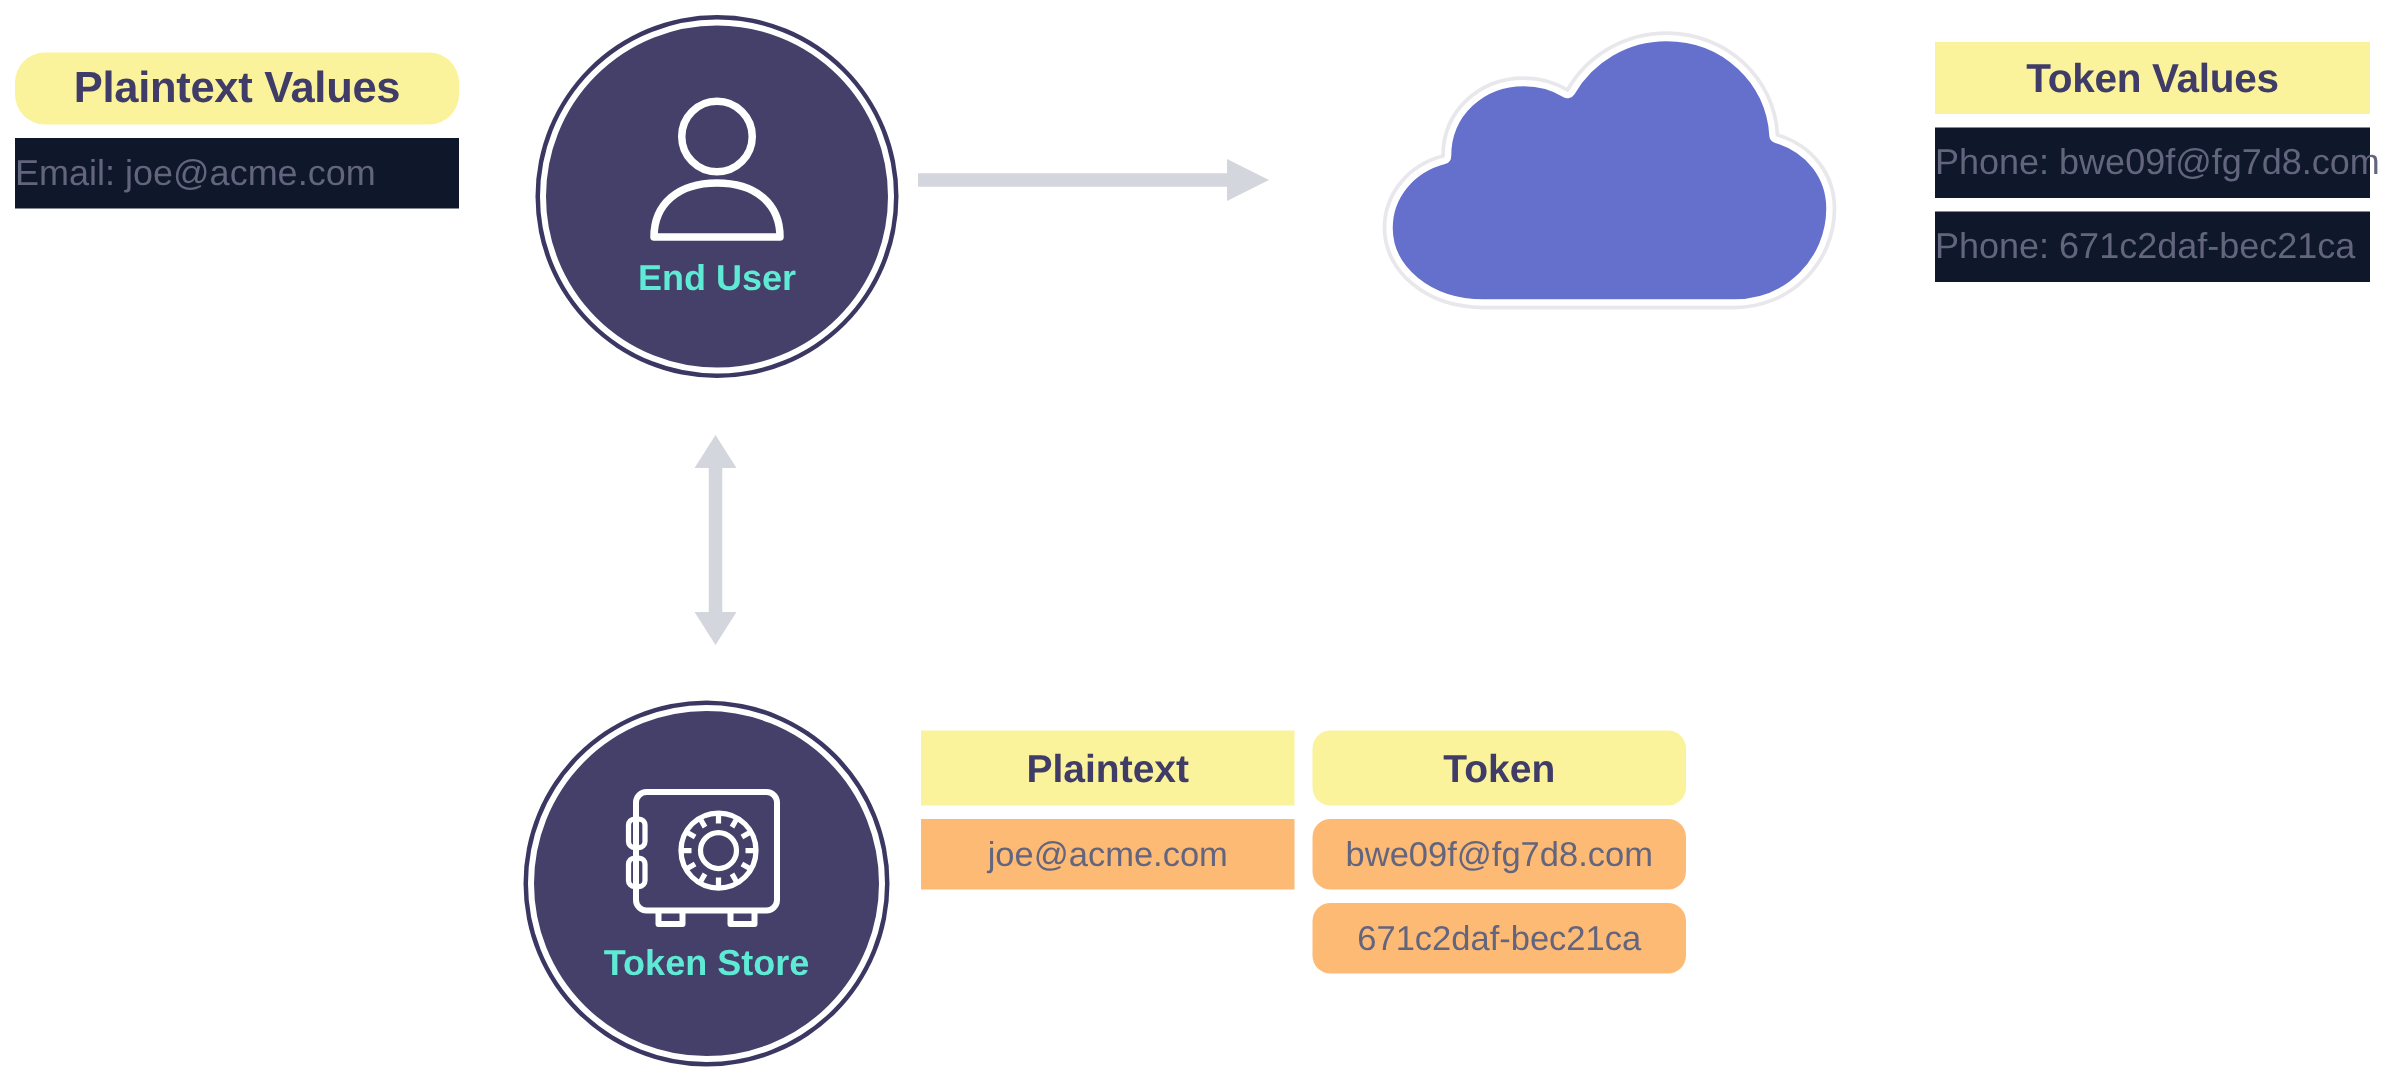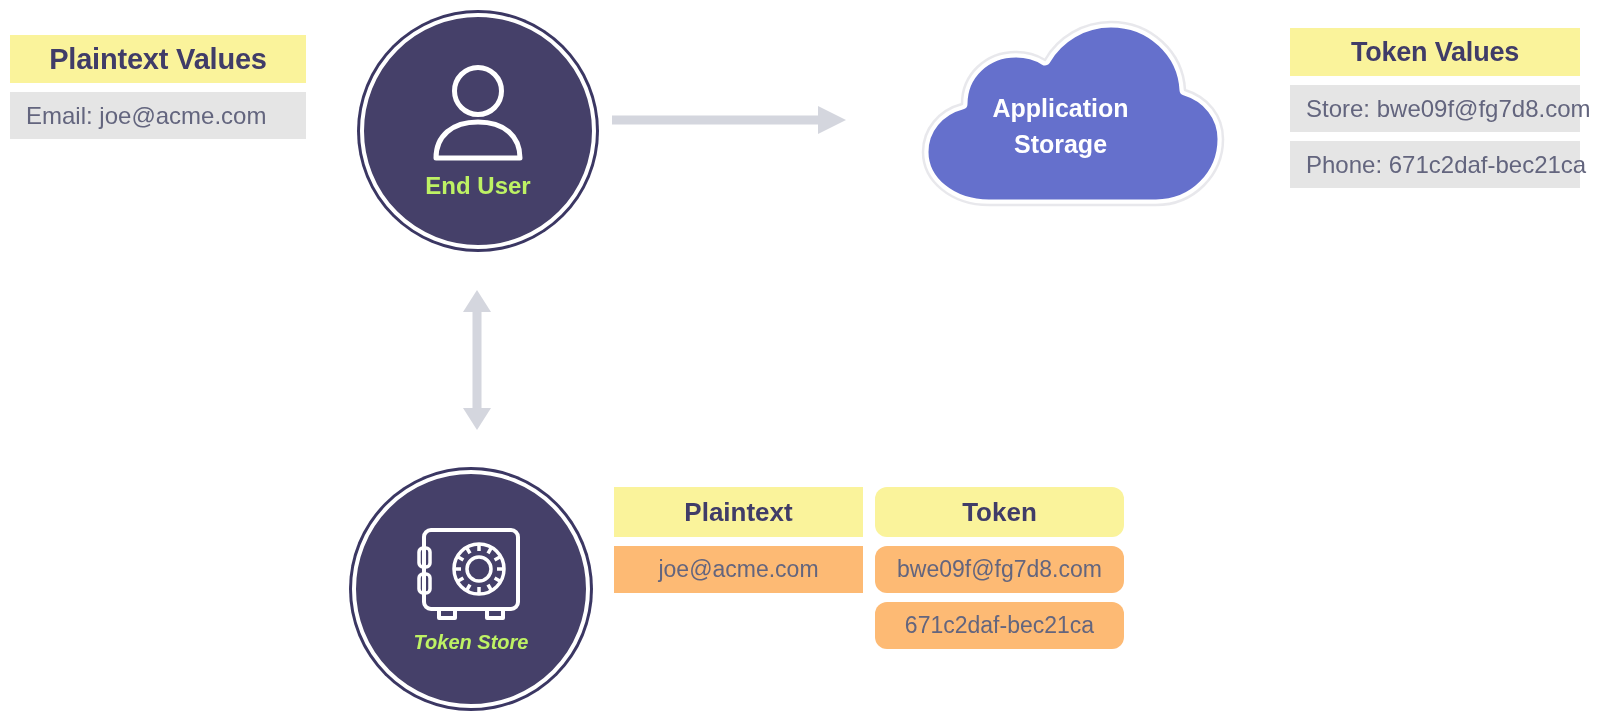--- a/index.html
+++ b/index.html
@@ -14,55 +14,54 @@
   .panel{position:absolute;}
   .panel-title{
     background:#FAF39B;
     color:#403C68;
     font-weight:bold;
     text-align:center;
     display:flex;align-items:center;justify-content:center;
     letter-spacing:-0.2px;
   }
   .panel-row{
-    background:#e5e5e5;
+    background:#0f172a;
     color:#63657E;
     display:flex;align-items:center;
-    padding-left:16px;
     box-sizing:border-box;
     white-space:nowrap;
   }
 
   
   #plaintext-panel{left:10px;top:35px;width:296px;}
-  #plaintext-panel .panel-title{height:48px;font-size:29px;}
+  #plaintext-panel .panel-title{height:48px;font-size:29px;border-radius:20px;}
   #plaintext-panel .panel-row{height:47px;font-size:24px;margin-top:9px;}
 
   
   #token-panel{left:1290px;top:28px;width:290px;}
   #token-panel .panel-title{height:48px;font-size:27px;}
   #token-panel .panel-row{height:47px;font-size:24px;margin-top:9px;}
 
   
   .node-circle{
     position:absolute;border-radius:50%;
     background:#454069;
     border:4px solid #ffffff;
     box-shadow:0 0 0 3px #3B3763;
     display:flex;flex-direction:column;
     align-items:center;justify-content:center;
     color:#ffffff;
   }
   .node-label{
-    font-weight:bold;color:#bef264;text-align:center;line-height:1.15;
+    font-weight:bold;color:#5eead4;text-align:center;line-height:1.15;
   }
   #end-user-node{left:360px;top:13px;width:228px;height:228px;}
   #end-user-node .node-label{font-size:24px;margin-top:10px;}
   #token-store-node{left:352px;top:470px;width:230px;height:230px;}
-  #token-store-node .node-label{font-size:20px;margin-top:7px;font-style:italic;}
+  #token-store-node .node-label{font-size:24px;margin-top:7px;}
 
   .icon-person{width:104px;height:100px;display:block;}
   .icon-safe{width:112px;height:100px;display:block;}
 
   
   #app-storage-cloud{left:893px;top:13px;width:335px;height:203px;}
   #app-storage-cloud svg{display:block;width:335px;height:203px;}
   .cloud-text{
     position:absolute;left:0;top:78px;width:335px;
     text-align:center;color:#ffffff;font-weight:bold;font-size:25px;
@@ -128,29 +127,25 @@
     <path d="M96 192
              C58 192 30 168 30 139
              C30 116 46 97 69 91
              C69 61 93 39 123 39
              C134 39 144 42 152 47
              C165 24 190 9 218 9
              C258 9 290 39 292 77
              C315 84 330 103 330 126
              C330 162 301 192 263 192 Z" fill="none" stroke="#E6E6EA" stroke-width="2.5" stroke-linejoin="round" transform="translate(0,0) scale(1)" style="stroke-opacity:.9"></path>
   </svg>
-  <div class="cloud-text">
-    <div>Application</div>
-    <div>Storage</div>
-  </div>
 </div>
 
 <div class="panel" id="token-panel">
   <div class="panel-title">Token Values</div>
-  <div class="panel-row">Store: bwe09f@fg7d8.com</div>
+  <div class="panel-row">Phone: bwe09f@fg7d8.com</div>
   <div class="panel-row">Phone: 671c2daf-bec21ca</div>
 </div>
 
 <div class="abs" id="flow-arrow-vertical">
   <svg width="44" height="140" viewBox="0 0 44 140" aria-hidden="true">
     <rect x="17.5" y="18" width="9" height="104" fill="#D4D6DE"></rect>
     <path d="M8 22 L22 0 L36 22 Z" fill="#D4D6DE"></path>
     <path d="M8 118 L22 140 L36 118 Z" fill="#D4D6DE"></path>
   </svg>
 </div>

